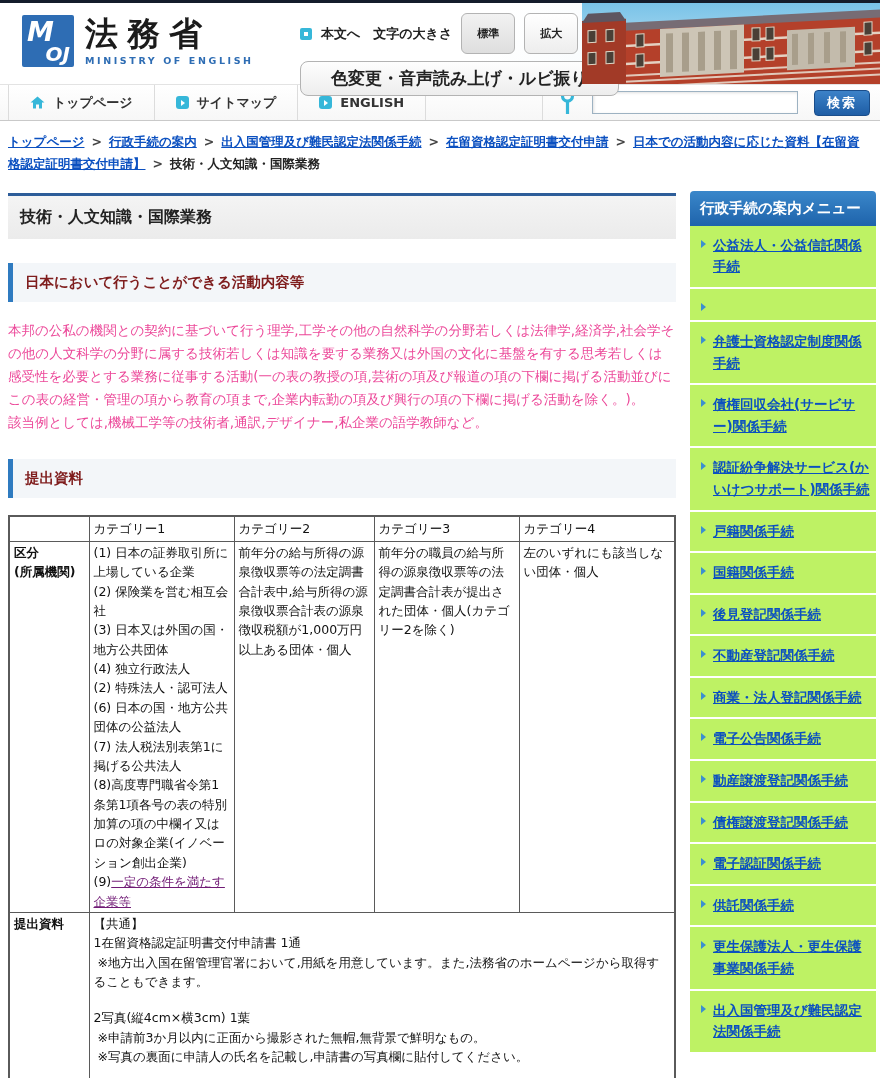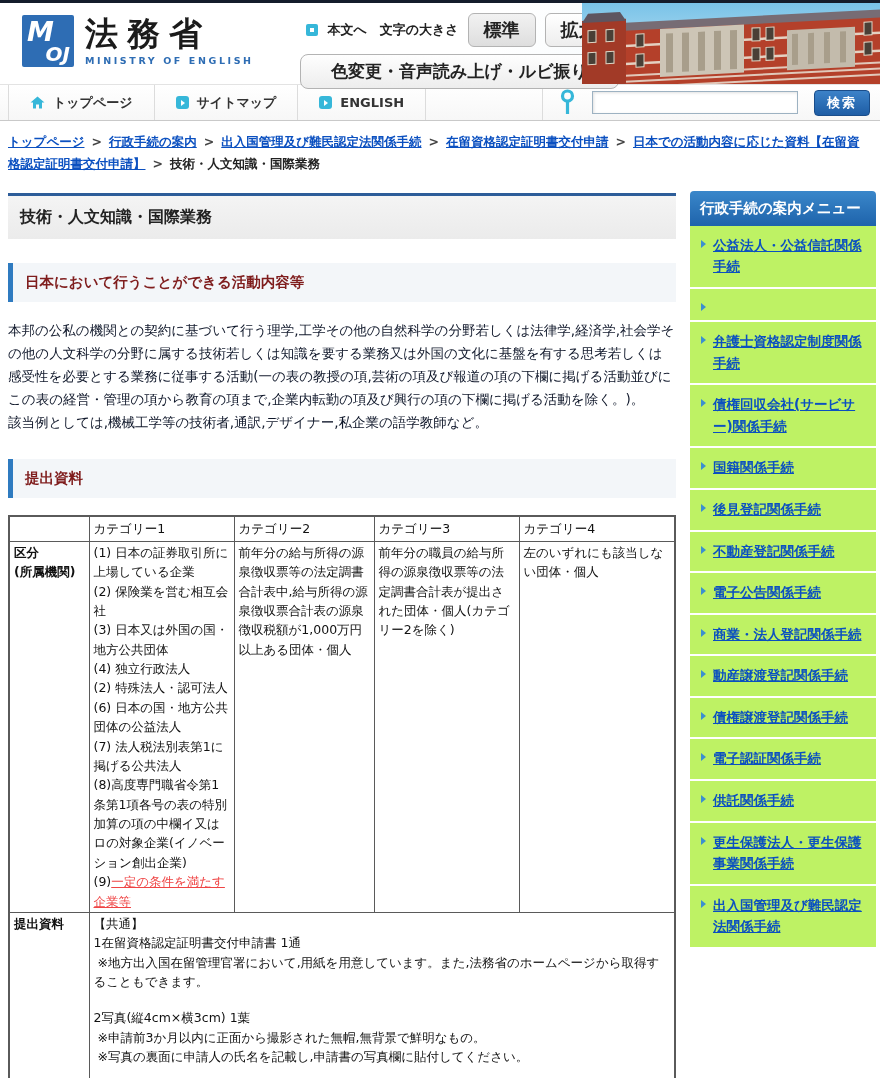--- a/index.html
+++ b/index.html
@@ -12,27 +12,27 @@
 
   
   .header { height:81px; position:relative; background:linear-gradient(120deg,#ffffff 55%,#e8f2f8 100%); }
   .logo-block { position:absolute; left:22px; top:12px; display:flex; align-items:center; gap:11px; text-decoration:none; }
   .logo-mark { width:52px; height:52px; background:#2e6db4; border-radius:2px; position:relative; flex:none; }
   .logo-m { position:absolute; left:5px; top:1px; color:#fff; font-weight:bold; font-size:27px; font-style:italic; }
   .logo-oj { position:absolute; right:4px; bottom:1px; color:#fff; font-weight:bold; font-size:20px; font-style:italic; }
   .logo-title { font-size:33px; font-weight:bold; color:#1b1b1b; letter-spacing:9px; line-height:1; white-space:nowrap; }
   .logo-sub { font-size:9.5px; color:#2e6db4; font-weight:bold; letter-spacing:2.6px; margin-top:5px; white-space:nowrap; }
 
-  .header-tools { position:absolute; left:300px; top:10px; display:flex; flex-direction:column; gap:7px;align-items:center; }
+  .header-tools { position:absolute; left:300px; top:10px; display:flex; flex-direction:column; gap:7px; }
   .tools-row1 { display:flex; align-items:center; gap:9px; font-size:13px; }
   .sq-icon { width:12px; height:12px; background:#36b7d9; border-radius:2px; display:inline-block; position:relative; flex:none; }
   .sq-icon::after { content:""; position:absolute; left:4px; top:4px; width:4px; height:4px; background:#fff; }
   .skip-link { color:#222; font-weight:bold; text-decoration:none; cursor:pointer; }
   .fs-label { color:#222; font-weight:bold; margin-left:4px; }
-  .fs-btn { font-size:18px; font-weight:bold; color:#222; padding:4px 15px; border:1px solid #b3b3b3; border-radius:6px; background:linear-gradient(#f2f2f2,#dedede); cursor:pointer; font-family:inherit; }
+  .fs-btn { font-size:11px; font-weight:bold; color:#222; padding:12px 15px; border:1px solid #b3b3b3; border-radius:6px; background:linear-gradient(#f2f2f2,#dedede); cursor:pointer; font-family:inherit; }
   .fs-btn.alt { background:linear-gradient(#ffffff,#ededed); }
   .access-btn { font-size:17px; font-weight:bold; color:#222; padding:5px 30px; border:1px solid #b3b3b3; border-radius:8px; background:linear-gradient(#fefefe,#ededed); cursor:pointer; align-self:flex-start; font-family:inherit; }
 
   .header-photo { position:absolute; right:0; top:0; width:298px; height:81px; overflow:hidden; }
 
   
   .nav { height:37px; border-top:1px solid #e3e3e3; border-bottom:1px solid #c9c9c9; background:linear-gradient(#ffffff,#f7f7f7); display:flex; align-items:stretch; font-size:13px; }
   .nav-item { display:flex; align-items:center; gap:8px; padding:0 21px; border-right:1px solid #dcdcdc; color:#333; font-weight:bold; text-decoration:none; cursor:pointer; }
   .nav-item:first-child { border-left:1px solid #dcdcdc; margin-left:8px; }
   .navsq { width:13px; height:13px; background:#36b7d9; border-radius:3px; position:relative; flex:none; }
@@ -47,30 +47,30 @@
   .bc-sep { margin:0 7px; color:#444; }
   .bc-current { color:#222; }
 
   
   .content { display:flex; gap:14px; padding:6px 2px 0 8px; align-items:flex-start; }
   .main { width:668px; flex:none; }
   .sidebar { width:186px; flex:none; }
 
   .page-title { margin:2px 0 24px; font-size:16px; font-weight:bold; color:#222; background:linear-gradient(#f4f4f4,#ebebeb); border-top:3px solid #2d5d99; padding:11px 12px; }
   .section-h { margin:0 0 17px; font-size:14.5px; font-weight:bold; color:#7f1d1d; background:#f3f6f9; border-left:5px solid #2f7bc0; padding:10px 12px; }
-  .para { font-size:13.5px; line-height:1.7; color:#0f172a; margin:0; }
+  .para { font-size:13.5px; line-height:1.7; color:#ec4899; margin:0; }
   .para.last { margin-bottom:26px; }
 
   
   .dtable { border-collapse:collapse; width:666px; margin-top:2px; border:2px solid #5a5a5a; table-layout:fixed; }
   .dtable th, .dtable td { border:1px solid #5a5a5a; vertical-align:top; padding:1px 4px; font-size:12.5px; line-height:1.55; color:#111; text-align:left; }
   .dtable th { font-weight:normal; padding:2px 4px; }
   .rowlabel { font-weight:bold; white-space:pre-line; }
   .c1item { margin:0; }
-  .tbl-link { color:#ef4444; text-decoration:underline; cursor:pointer; }
+  .tbl-link { color:#701a75; text-decoration:underline; cursor:pointer; }
   .subm-cell { height:262px; }
   .sline { white-space:pre-wrap; min-height:1.35em; }
 
   
   .menu1-head { background:linear-gradient(#3a87ca,#1e63ab); color:#fff; font-weight:bold; font-size:14.5px; padding:8px 10px; border-radius:4px 4px 0 0; }
   .menu-list { list-style:none; margin:0; padding:0; }
   .m1-item { background:#bef264; border-bottom:2px solid #fff; display:flex; gap:7px; padding:9px 6px 9px 11px; align-items:flex-start; cursor:pointer; }
   .tri { width:0; height:0; border-left:5px solid #3b8fd0; border-top:4px solid transparent; border-bottom:4px solid transparent; margin-top:5px; flex:none; }
   .m1-link { color:#0b50c0; text-decoration:underline; font-weight:bold; font-size:13.5px; line-height:1.6; }
 </style>
@@ -258,37 +258,45 @@
             <li class="m1-item">
               <span class="tri"></span>
               <a class="m1-link">弁護士資格認定制度関係手続</a>
             </li>
             <li class="m1-item">
               <span class="tri"></span>
               <a class="m1-link">債権回収会社(サービサー)関係手続</a>
             </li>
             <li class="m1-item">
               <span class="tri"></span>
+              <a class="m1-link">認証紛争解決サービス(かいけつサポート)関係手続</a>
+            </li>
+            <li class="m1-item">
+              <span class="tri"></span>
+              <a class="m1-link">戸籍関係手続</a>
+            </li>
+            <li class="m1-item">
+              <span class="tri"></span>
               <a class="m1-link">国籍関係手続</a>
             </li>
             <li class="m1-item">
               <span class="tri"></span>
               <a class="m1-link">後見登記関係手続</a>
             </li>
             <li class="m1-item">
               <span class="tri"></span>
               <a class="m1-link">不動産登記関係手続</a>
             </li>
             <li class="m1-item">
               <span class="tri"></span>
+              <a class="m1-link">商業・法人登記関係手続</a>
+            </li>
+            <li class="m1-item">
+              <span class="tri"></span>
               <a class="m1-link">電子公告関係手続</a>
-            </li>
-            <li class="m1-item">
-              <span class="tri"></span>
-              <a class="m1-link">商業・法人登記関係手続</a>
             </li>
             <li class="m1-item">
               <span class="tri"></span>
               <a class="m1-link">動産譲渡登記関係手続</a>
             </li>
             <li class="m1-item">
               <span class="tri"></span>
               <a class="m1-link">債権譲渡登記関係手続</a>
             </li>
             <li class="m1-item">

